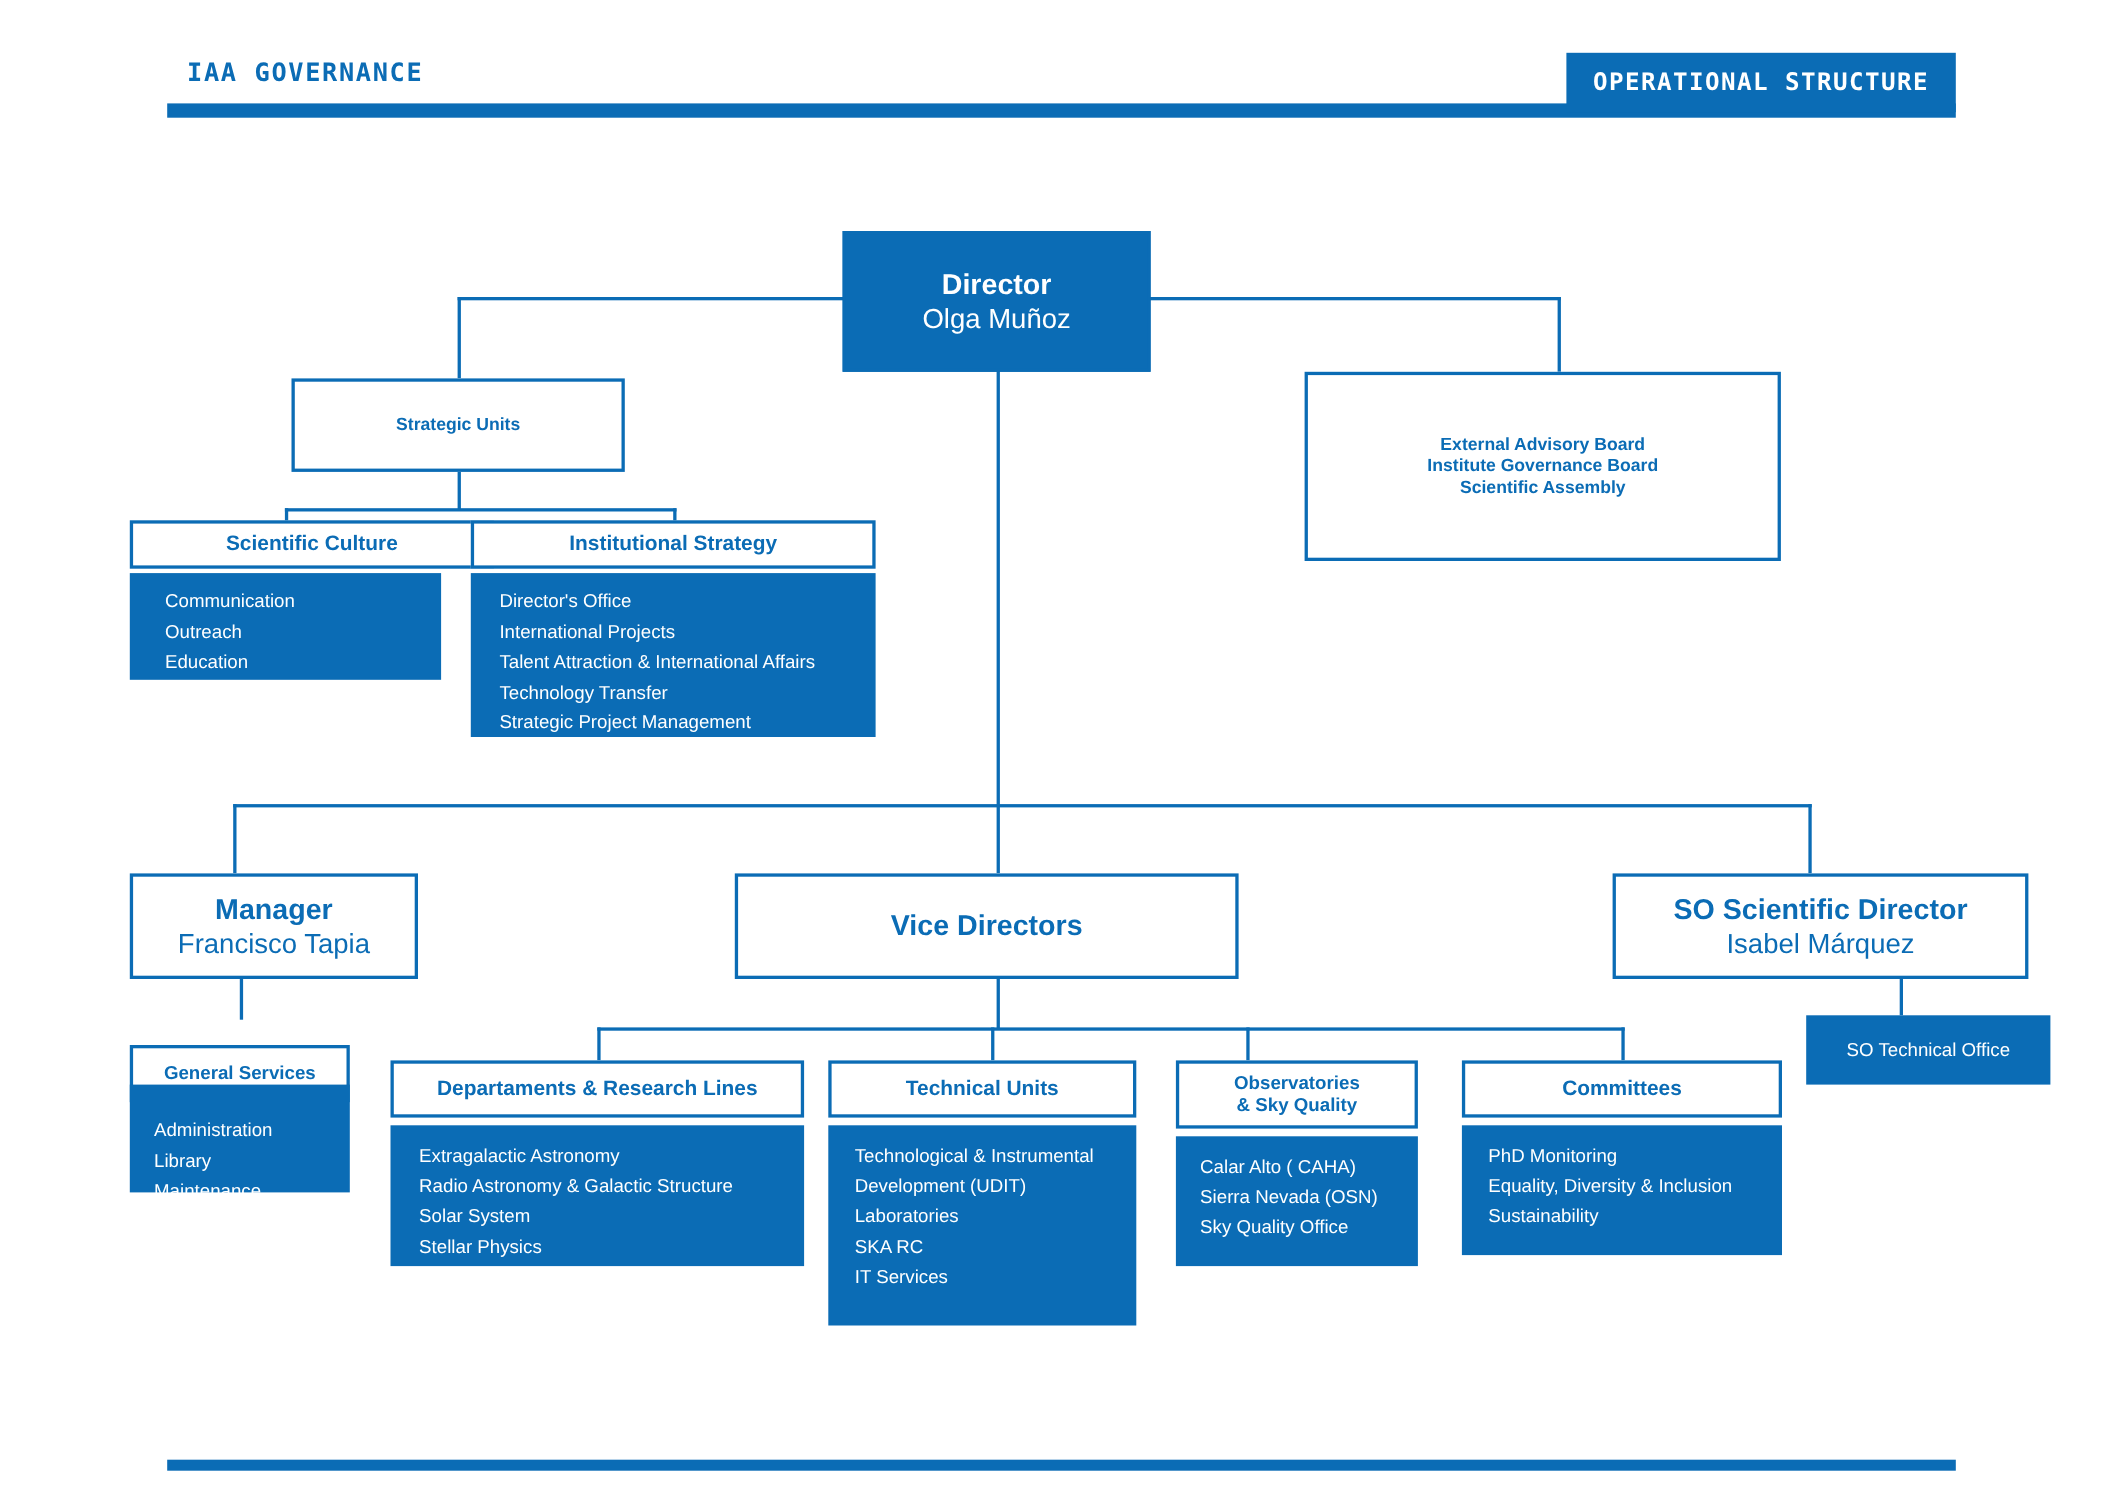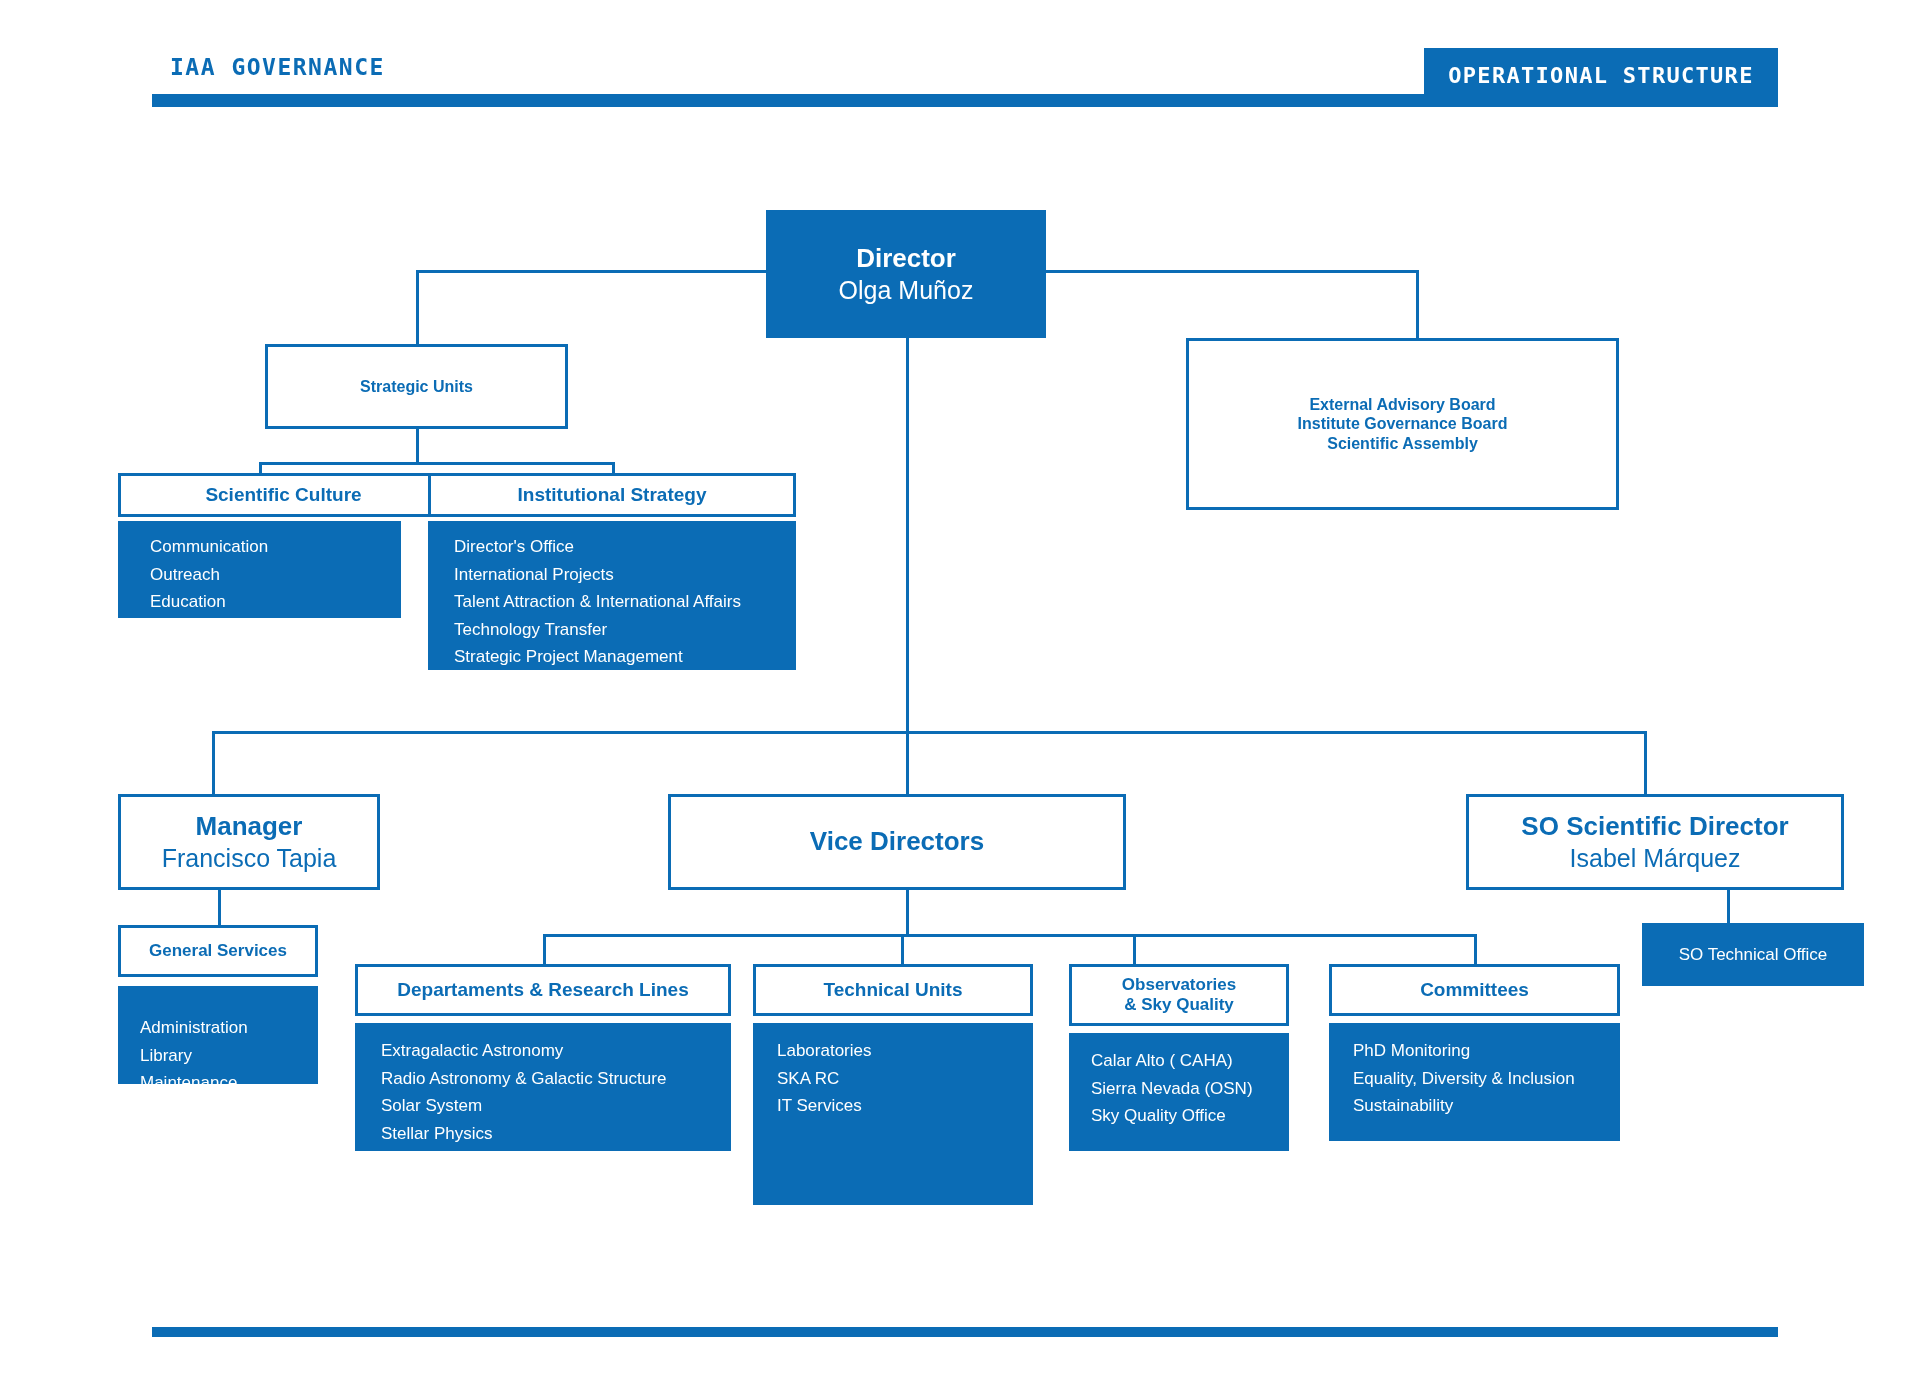--- a/index.html
+++ b/index.html
@@ -227,21 +227,21 @@
     <li>Technology Transfer</li>
     <li>Strategic Project Management</li>
   </ul>
 </div>
 
 <div class="node person" style="left:118px; top:794px; width:262px; height:96px;">
   <div class="title-b">Manager</div>
   <div class="name-r">Francisco Tapia</div>
 </div>
 
-<div class="node" style="left:118px; top:925px; width:200px; height:52px;">
+<div class="node" style="left:118px; top:950px; width:200px; height:52px;">
   <div class="unit-head small">General Services</div>
 </div>
 <div class="list-panel" style="left:118px; top:986px; width:200px; height:98px; padding-top:28px;">
   <ul style="padding-left:22px;">
     <li>Administration</li>
     <li>Library</li>
     <li>Maintenance</li>
   </ul>
 </div>
 
@@ -259,20 +259,21 @@
     <li>Solar System</li>
     <li>Stellar Physics</li>
   </ul>
 </div>
 
 <div class="node" style="left:753px; top:964px; width:280px; height:52px;">
   <div class="unit-head">Technical Units</div>
 </div>
 <div class="list-panel wrap" style="left:753px; top:1023px; width:280px; height:182px; padding-top:14px;">
   <ul style="padding-left:24px; padding-right:18px;">
+    <li>Technological &amp; Instrumental Development (UDIT)</li>
     <li>Laboratories</li>
     <li>SKA RC</li>
     <li>IT Services</li>
   </ul>
 </div>
 
 <div class="node" style="left:1069px; top:964px; width:220px; height:62px;">
   <div class="unit-head small">Observatories</div>
   <div class="unit-head small">&amp; Sky Quality</div>
 </div>

